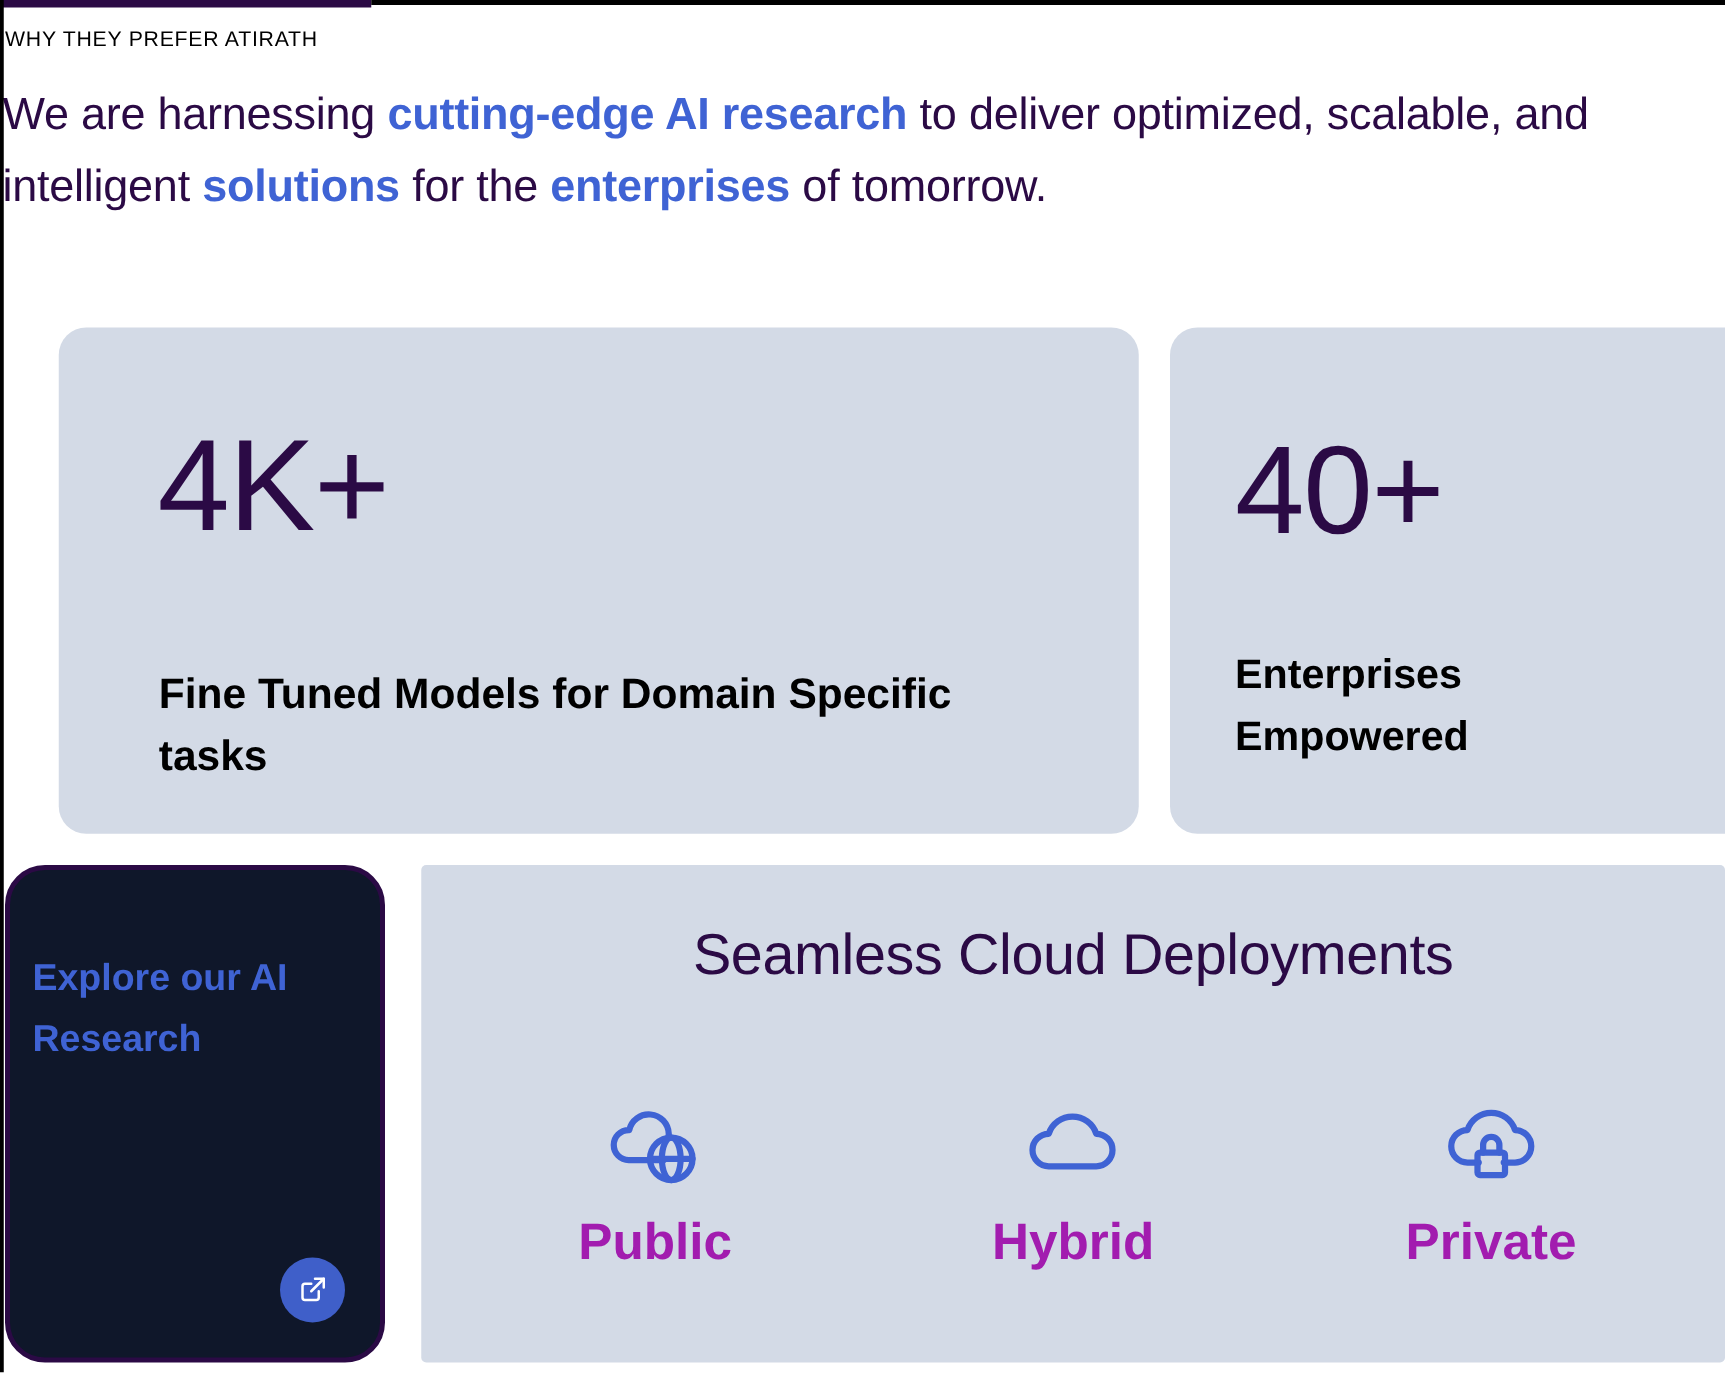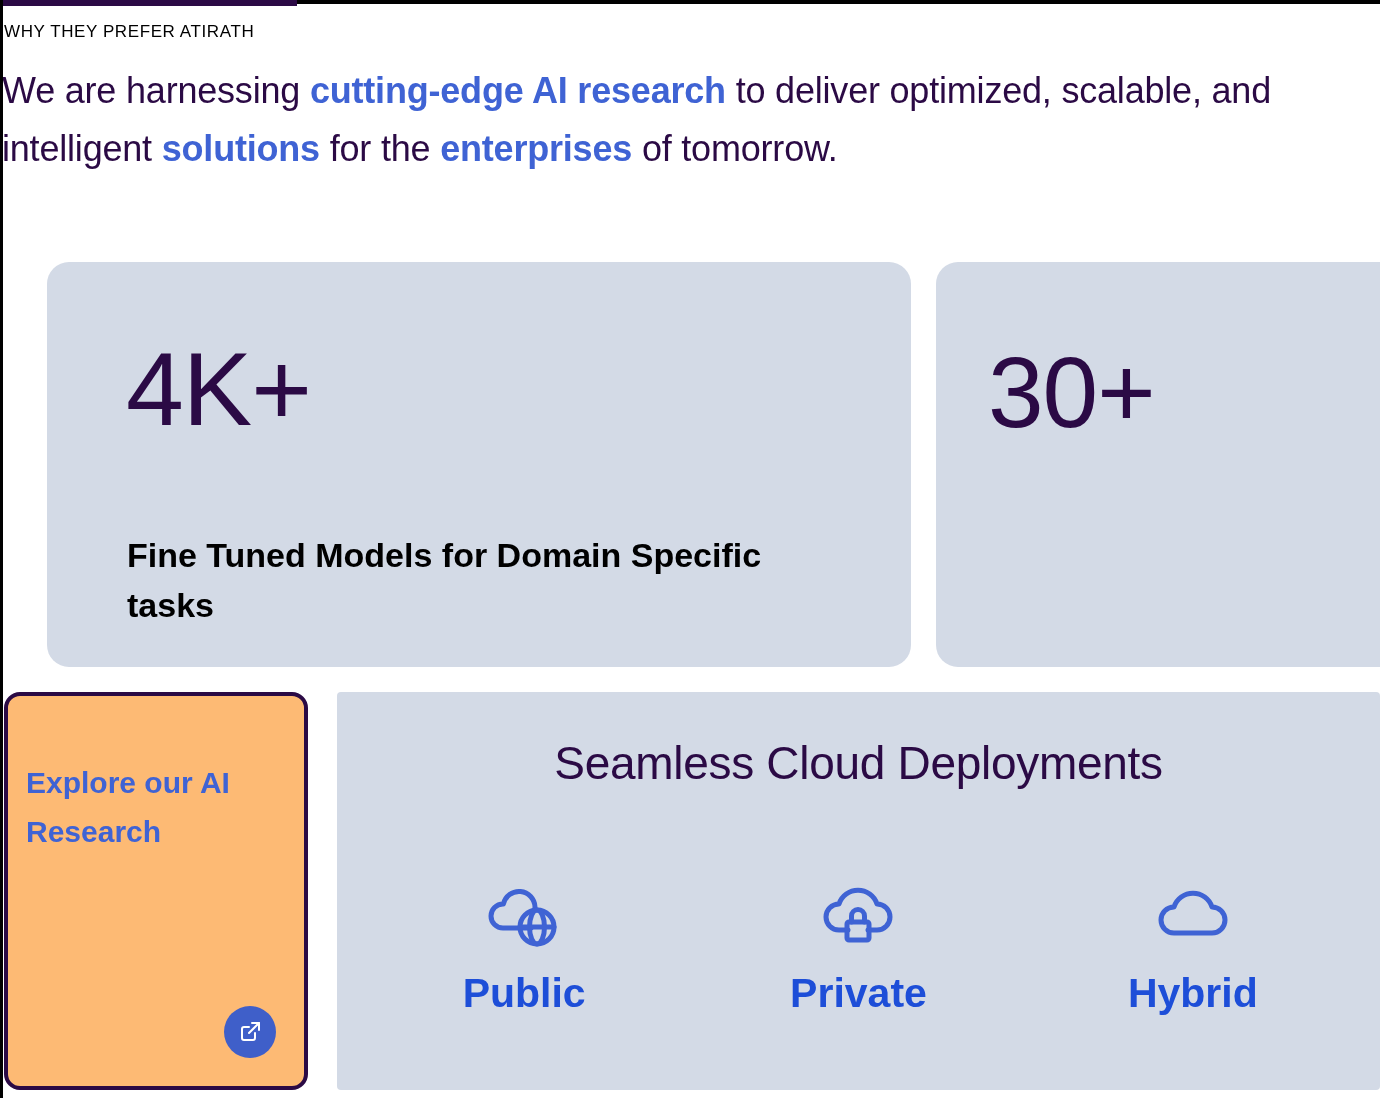--- a/index.html
+++ b/index.html
@@ -142,23 +142,23 @@
     width: 1376px;
     height: 398px;
   }
 
   .explore-card {
     position: absolute;
     left: 0;
     top: 0;
     width: 304px;
     height: 398px;
-    background: #fdba74;
+    background: #0f172a;
     border: 4px solid #2b0a45;
-    border-radius: 16px;
+    border-radius: 32px;
     overflow: hidden;
   }
 
   .explore-title {
     position: absolute;
     left: 18px;
     top: 62px;
     width: 270px;
     font-size: 30px;
     line-height: 49px;
@@ -228,21 +228,21 @@
     display: flex;
     align-items: center;
     justify-content: center;
   }
   .cloud-icon svg { display: block; }
 
   .cloud-label {
     margin-top: 12px;
     font-size: 41px;
     font-weight: 700;
-    color: #1d4ed8;
+    color: #a21caf;
     line-height: 1.1;
   }
 </style>
 </head>
 <body>
 
 <div class="page">
 
   <div class="frame-top-accent"></div>
   <div class="frame-top-rest"></div>
@@ -253,21 +253,22 @@
   <h1 class="headline"><span>We are harnessing </span><span class="hl">cutting-edge AI research</span><span> to deliver optimized, scalable, and intelligent </span><span class="hl">solutions</span><span> for the </span><span class="hl">enterprises</span><span> of tomorrow.</span></h1>
 
   <div class="stats-row">
 
     <div class="stat-card wide">
       <div class="stat-number">4K+</div>
       <div class="stat-caption">Fine Tuned Models for Domain Specific tasks</div>
     </div>
 
     <div class="stat-card narrow">
-      <div class="stat-number">30+</div>
+      <div class="stat-number">40+</div>
+      <div class="stat-caption">Enterprises Empowered</div>
     </div>
 
   </div>
 
   <div class="bottom-row">
 
     <div class="explore-card">
       <div class="explore-title">Explore our AI Research</div>
       <button class="explore-btn">
         <span>
@@ -293,35 +294,35 @@
               <ellipse cx="52" cy="44" rx="7.5" ry="17"></ellipse>
               <line x1="35" y1="44" x2="69" y2="44"></line>
             </svg>
           </span>
           <span class="cloud-label">Public</span>
         </div>
 
         <div class="cloud-item">
           <span class="cloud-icon">
             <svg width="78" height="70" viewBox="0 0 78 70" fill="none" stroke="#3f63d4" stroke-width="5" stroke-linecap="round" stroke-linejoin="round">
+              <path d="M20 50a13 13 0 0 1 0-26 20 20 0 0 1 38 0 13 13 0 0 1 0 26z"></path>
+            </svg>
+          </span>
+          <span class="cloud-label">Hybrid</span>
+        </div>
+
+        <div class="cloud-item">
+          <span class="cloud-icon">
+            <svg width="78" height="70" viewBox="0 0 78 70" fill="none" stroke="#3f63d4" stroke-width="5" stroke-linecap="round" stroke-linejoin="round">
               <path d="M29 47H20a13 13 0 0 1 0-26 20 20 0 0 1 38 0 13 13 0 0 1 0 26h-9"></path>
               <rect x="28" y="39" width="22" height="18" rx="2"></rect>
               <path d="M32.5 39v-6a6.5 6.5 0 0 1 13 0v6"></path>
             </svg>
           </span>
           <span class="cloud-label">Private</span>
         </div>
 
-        <div class="cloud-item">
-          <span class="cloud-icon">
-            <svg width="78" height="70" viewBox="0 0 78 70" fill="none" stroke="#3f63d4" stroke-width="5" stroke-linecap="round" stroke-linejoin="round">
-              <path d="M20 50a13 13 0 0 1 0-26 20 20 0 0 1 38 0 13 13 0 0 1 0 26z"></path>
-            </svg>
-          </span>
-          <span class="cloud-label">Hybrid</span>
-        </div>
-
       </div>
     </div>
 
   </div>
 
 </div>
 
 </body></html>

